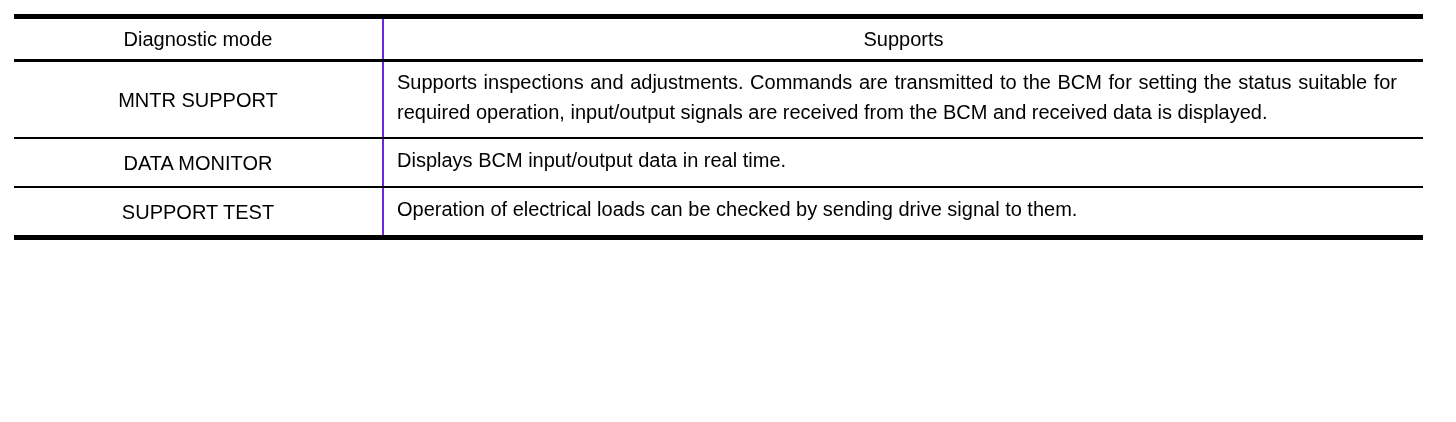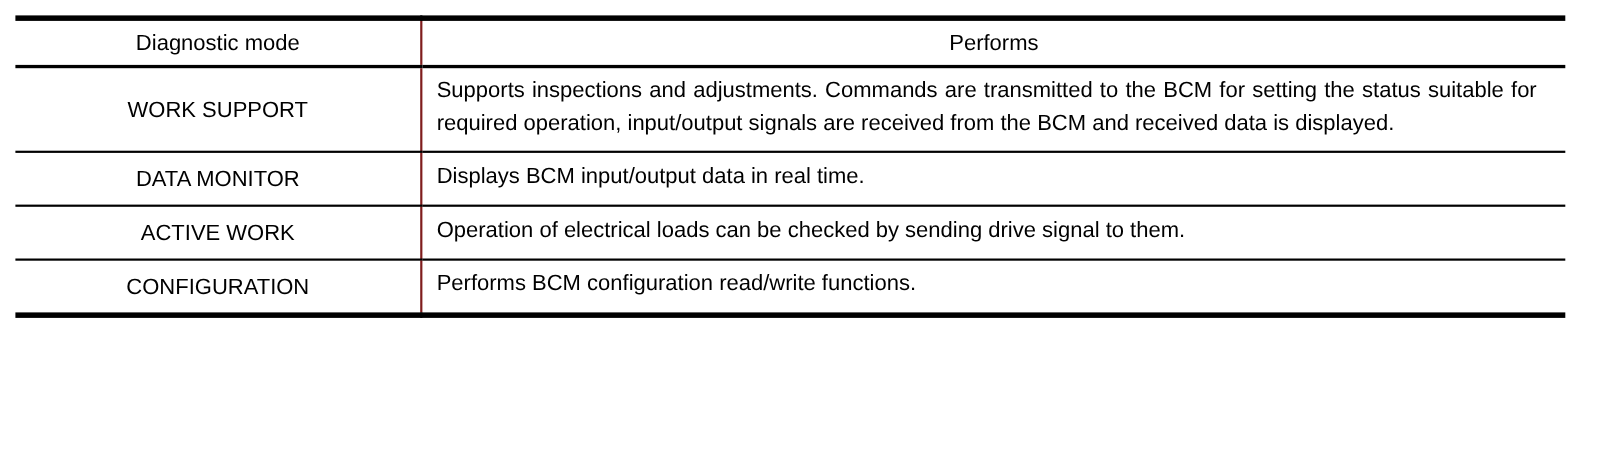--- a/index.html
+++ b/index.html
@@ -32,21 +32,21 @@
     font-weight: normal;
     font-size: 20px;
     text-align: center;
     vertical-align: middle;
     padding: 6px 8px;
     height: 28px;
     border-bottom: 3px solid #000;
   }
   .diag-table th.mode-th,
   .diag-table td.mode-cell {
-    border-right: 2px solid #7f1d1d;
+    border-right: 2px solid #6d28d9;
   }
   .diag-table td {
     border-bottom: 2px solid #000;
     vertical-align: middle;
   }
   .diag-table tbody tr:last-child td {
     border-bottom: none; 
   }
   .diag-table td.mode-cell {
     text-align: center;
@@ -67,35 +67,31 @@
 
 <div class="doc-page">
   <table class="diag-table">
     <colgroup>
       <col class="mode-col">
       <col class="content-col">
     </colgroup>
     <thead>
       <tr>
         <th class="mode-th">Diagnostic mode</th>
-        <th>Performs</th>
+        <th>Supports</th>
       </tr>
     </thead>
     <tbody>
       <tr>
-        <td class="mode-cell">WORK SUPPORT</td>
+        <td class="mode-cell">MNTR SUPPORT</td>
         <td class="content-cell">Supports inspections and adjustments. Commands are transmitted to the BCM for setting the status suitable for required operation, input/output signals are received from the BCM and received data is displayed.</td>
       </tr>
       <tr class="single">
         <td class="mode-cell">DATA MONITOR</td>
         <td class="content-cell">Displays BCM input/output data in real time.</td>
       </tr>
       <tr class="single">
-        <td class="mode-cell">ACTIVE WORK</td>
+        <td class="mode-cell">SUPPORT TEST</td>
         <td class="content-cell">Operation of electrical loads can be checked by sending drive signal to them.</td>
-      </tr>
-      <tr class="single">
-        <td class="mode-cell">CONFIGURATION</td>
-        <td class="content-cell">Performs BCM configuration read/write functions.</td>
       </tr>
     </tbody>
   </table>
 </div>
 
 </body></html>

